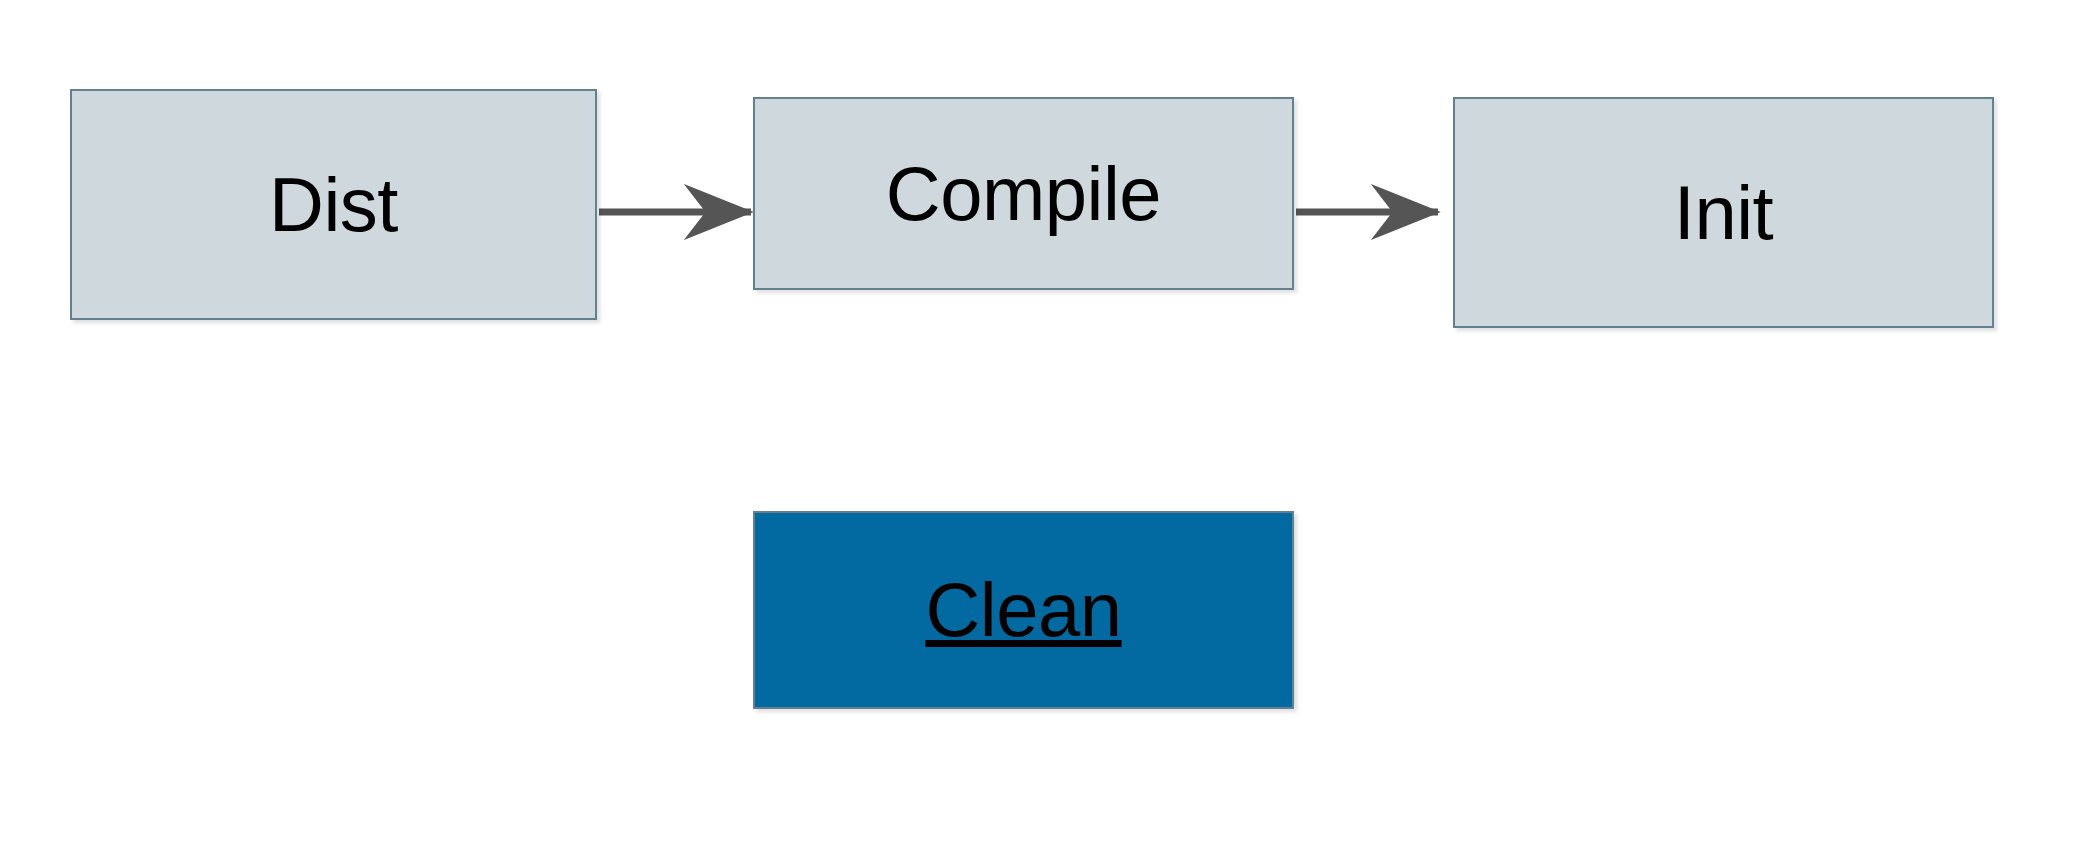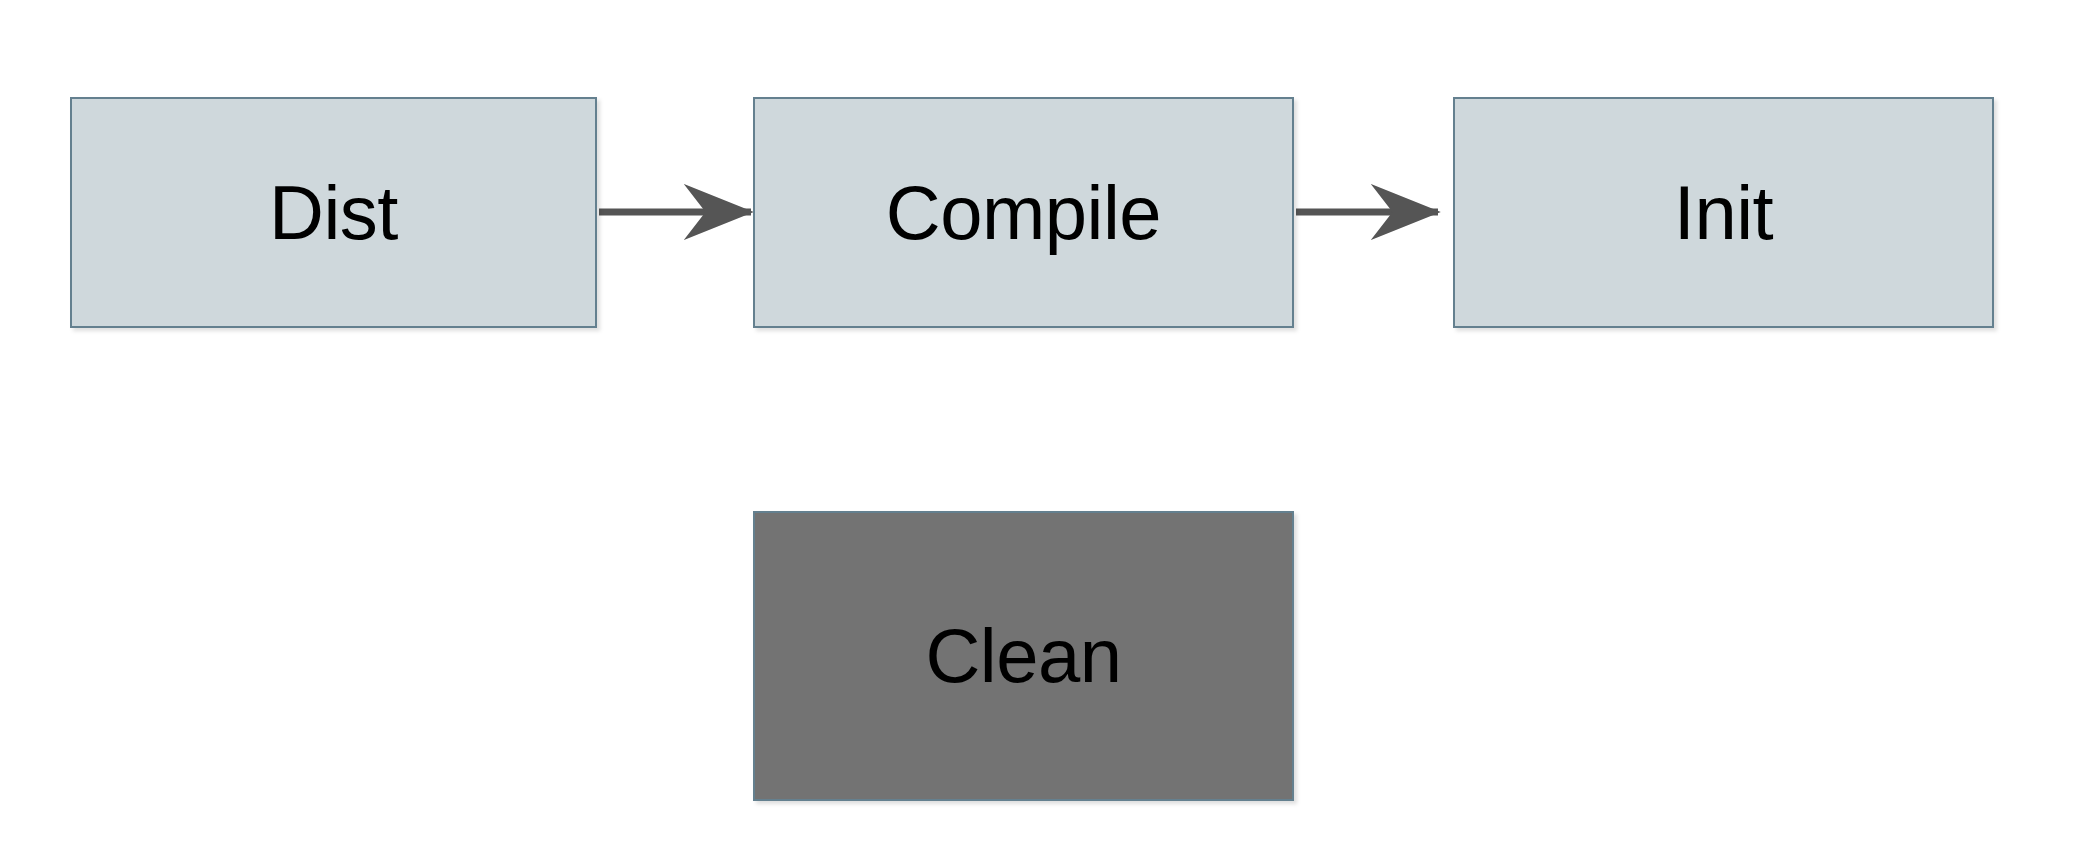--- a/index.html
+++ b/index.html
@@ -61,29 +61,29 @@
 
     <g>
       <line id="edge0" x1="599" y1="212" x2="751" y2="212" stroke="#555555" stroke-width="7" marker-end="url(#barb)"></line>
     </g>
 
     <g>
       <line id="edge1" x1="1296" y1="212" x2="1438" y2="212" stroke="#555555" stroke-width="7" marker-end="url(#barb)"></line>
     </g>
   </svg>
 
-  <div class="node" id="node-dist" style="left: 70px; top: 97px; width: 527px; height: 231px; background: rgb(207, 216, 220); border-color: rgb(100, 128, 143);">
+  <div class="node" id="node-dist" style="left: 70px; top: 89px; width: 527px; height: 231px; background: rgb(207, 216, 220); border-color: rgb(100, 128, 143);">
     <span class="node-label" style="color: rgb(0, 0, 0);">Dist</span>
   </div>
 
-  <div class="node" id="node-compile" style="left: 753px; top: 97px; width: 541px; height: 231px; background: rgb(207, 216, 220); border-color: rgb(100, 128, 143);">
+  <div class="node" id="node-compile" style="left: 753px; top: 97px; width: 541px; height: 193px; background: rgb(207, 216, 220); border-color: rgb(100, 128, 143);">
     <span class="node-label" style="color: rgb(0, 0, 0);">Compile</span>
   </div>
 
   <div class="node" id="node-init" style="left: 1440px; top: 97px; width: 541px; height: 231px; background: rgb(207, 216, 220); border-color: rgb(100, 128, 143); margin-left: 13px;">
     <span class="node-label" style="color: rgb(0, 0, 0);">Init</span>
   </div>
 
-  <div class="node" id="node-clean" style="left: 753px; top: 511px; width: 541px; height: 290px; background: #737373; border-color: rgb(100, 128, 143);">
+  <div class="node" id="node-clean" style="left: 753px; top: 511px; width: 541px; height: 198px; background: #0369a1; border-color: rgb(100, 128, 143); text-decoration: underline;">
     <span class="node-label" style="color: rgb(0, 0, 0);">Clean</span>
   </div>
 
 </div>
 
 </body></html>

